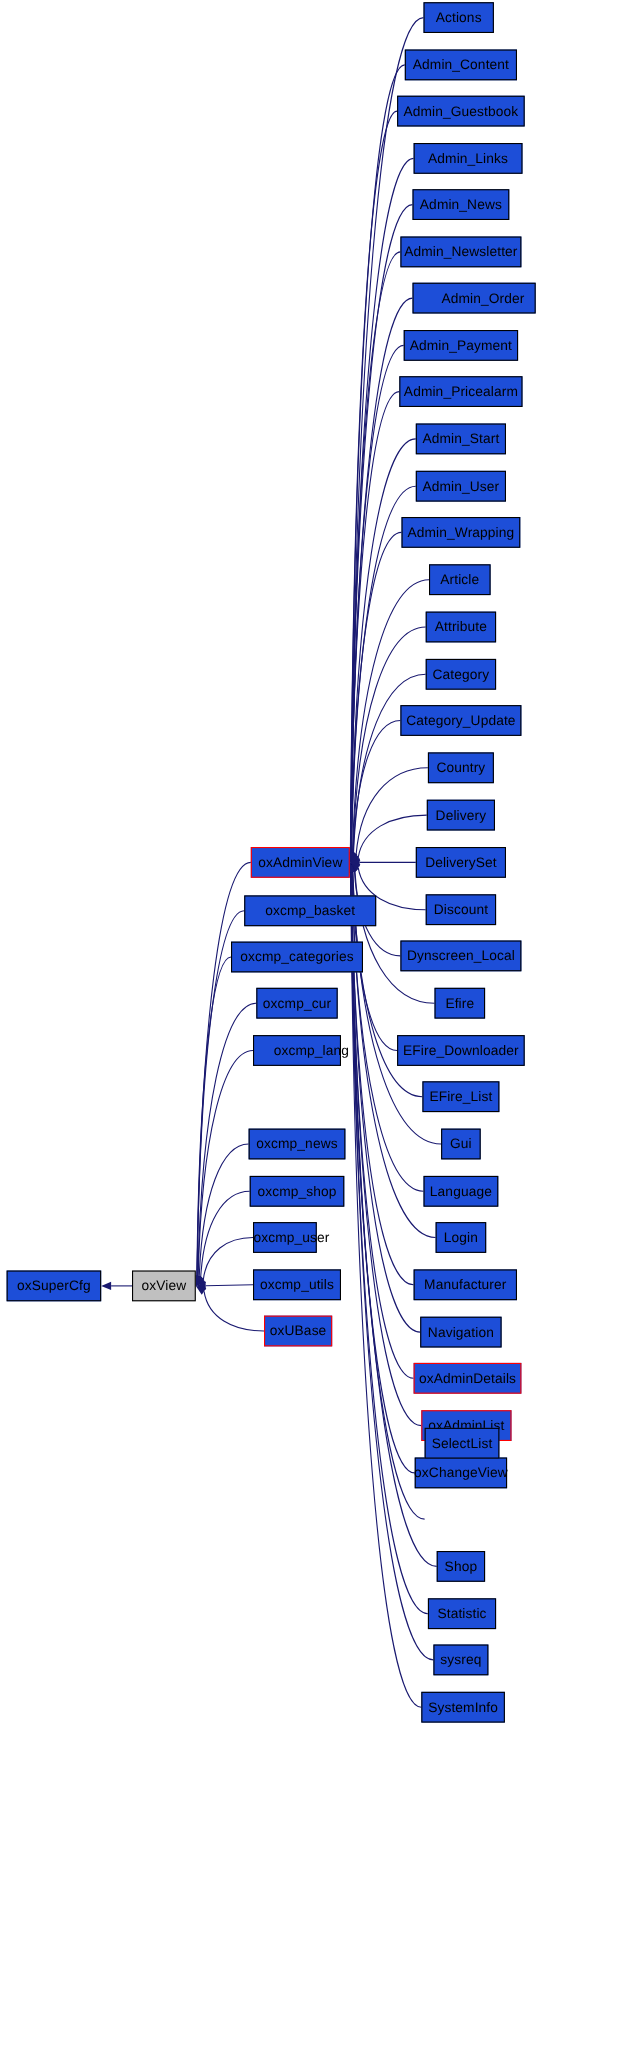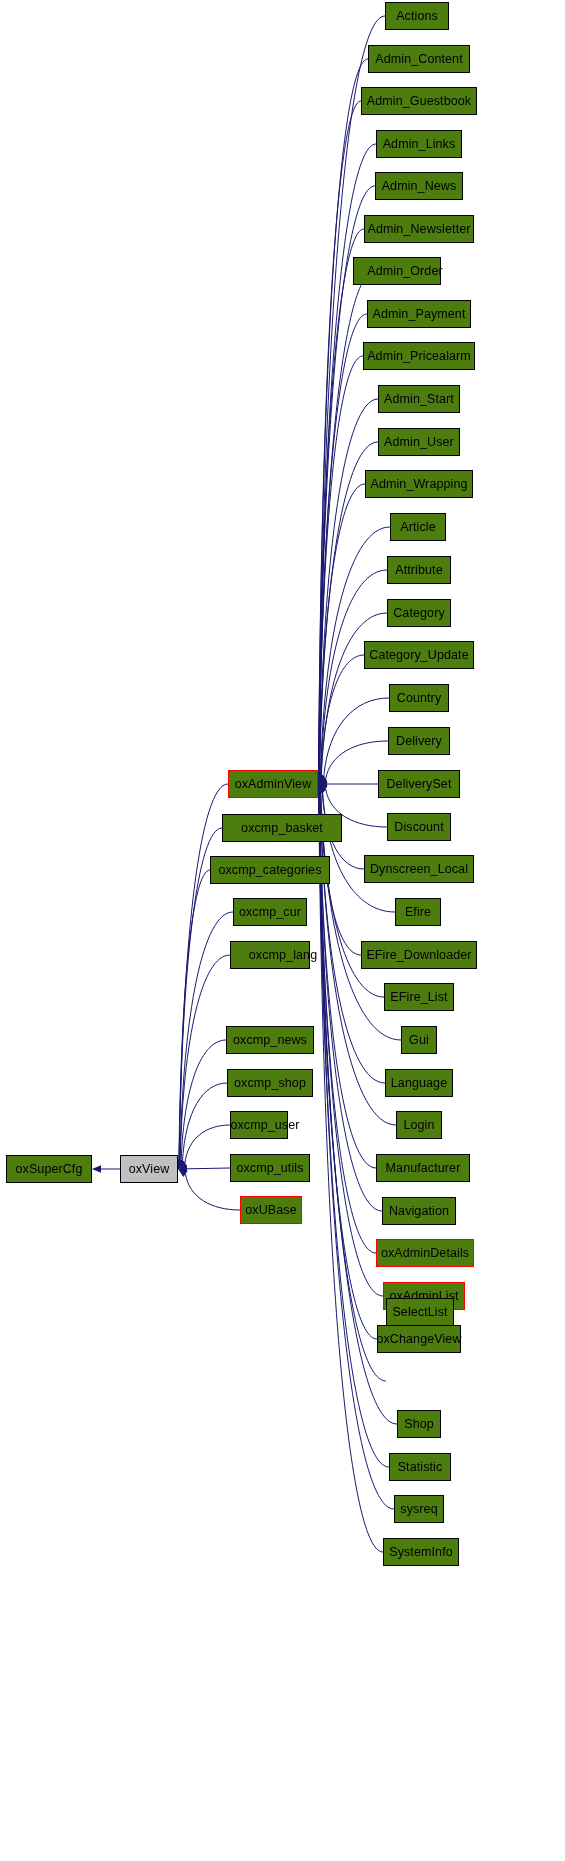--- a/index.html
+++ b/index.html
@@ -7,21 +7,21 @@
   body{
     font-family:"Liberation Sans", sans-serif;
     width:565px;height:1861px;position:relative;overflow:hidden;
   }
   #diagram{position:absolute;left:0;top:0;width:565px;height:1861px;}
   svg#edges{position:absolute;left:0;top:0;width:565px;height:1861px;pointer-events:none;}
   .node{
     position:absolute;
     box-sizing:border-box;
     border:1px solid #000000;
-    background:#4d7c0f;
+    background:#1d4ed8;
     color:#000000;
     font-size:12.5px;
     line-height:1;
     display:flex;
     align-items:center;
     justify-content:center;
     white-space:nowrap;
     height:28px;
     letter-spacing:0.1px;
   }
@@ -170,30 +170,30 @@
       </div>
       <div class="node" style="left: 385px; top: 2px; width: 64px;">
         <span class="node-label">Actions</span>
       </div>
       <div class="node" style="left: 368px; top: 45px; width: 102px;">
         <span class="node-label">Admin_Content</span>
       </div>
       <div class="node" style="left: 361px; top: 87px; width: 116px;">
         <span class="node-label">Admin_Guestbook</span>
       </div>
-      <div class="node" style="left: 376px; top: 130px; width: 86px;">
+      <div class="node" style="left: 376px; top: 130px; width: 99px;">
         <span class="node-label">Admin_Links</span>
       </div>
       <div class="node" style="left: 375px; top: 172px; width: 88px;">
         <span class="node-label">Admin_News</span>
       </div>
       <div class="node" style="left: 364px; top: 215px; width: 110px;">
         <span class="node-label">Admin_Newsletter</span>
       </div>
-      <div class="node" style="left: 353px; top: 257px; width: 88px; padding-left: 16px;">
+      <div class="node" style="left: 375px; top: 257px; width: 112px; padding-left: 16px;">
         <span class="node-label">Admin_Order</span>
       </div>
       <div class="node" style="left: 367px; top: 300px; width: 104px;">
         <span class="node-label">Admin_Payment</span>
       </div>
       <div class="node" style="left: 363px; top: 342px; width: 112px;">
         <span class="node-label">Admin_Pricealarm</span>
       </div>
       <div class="node" style="left: 378px; top: 385px; width: 82px;">
         <span class="node-label">Admin_Start</span>

